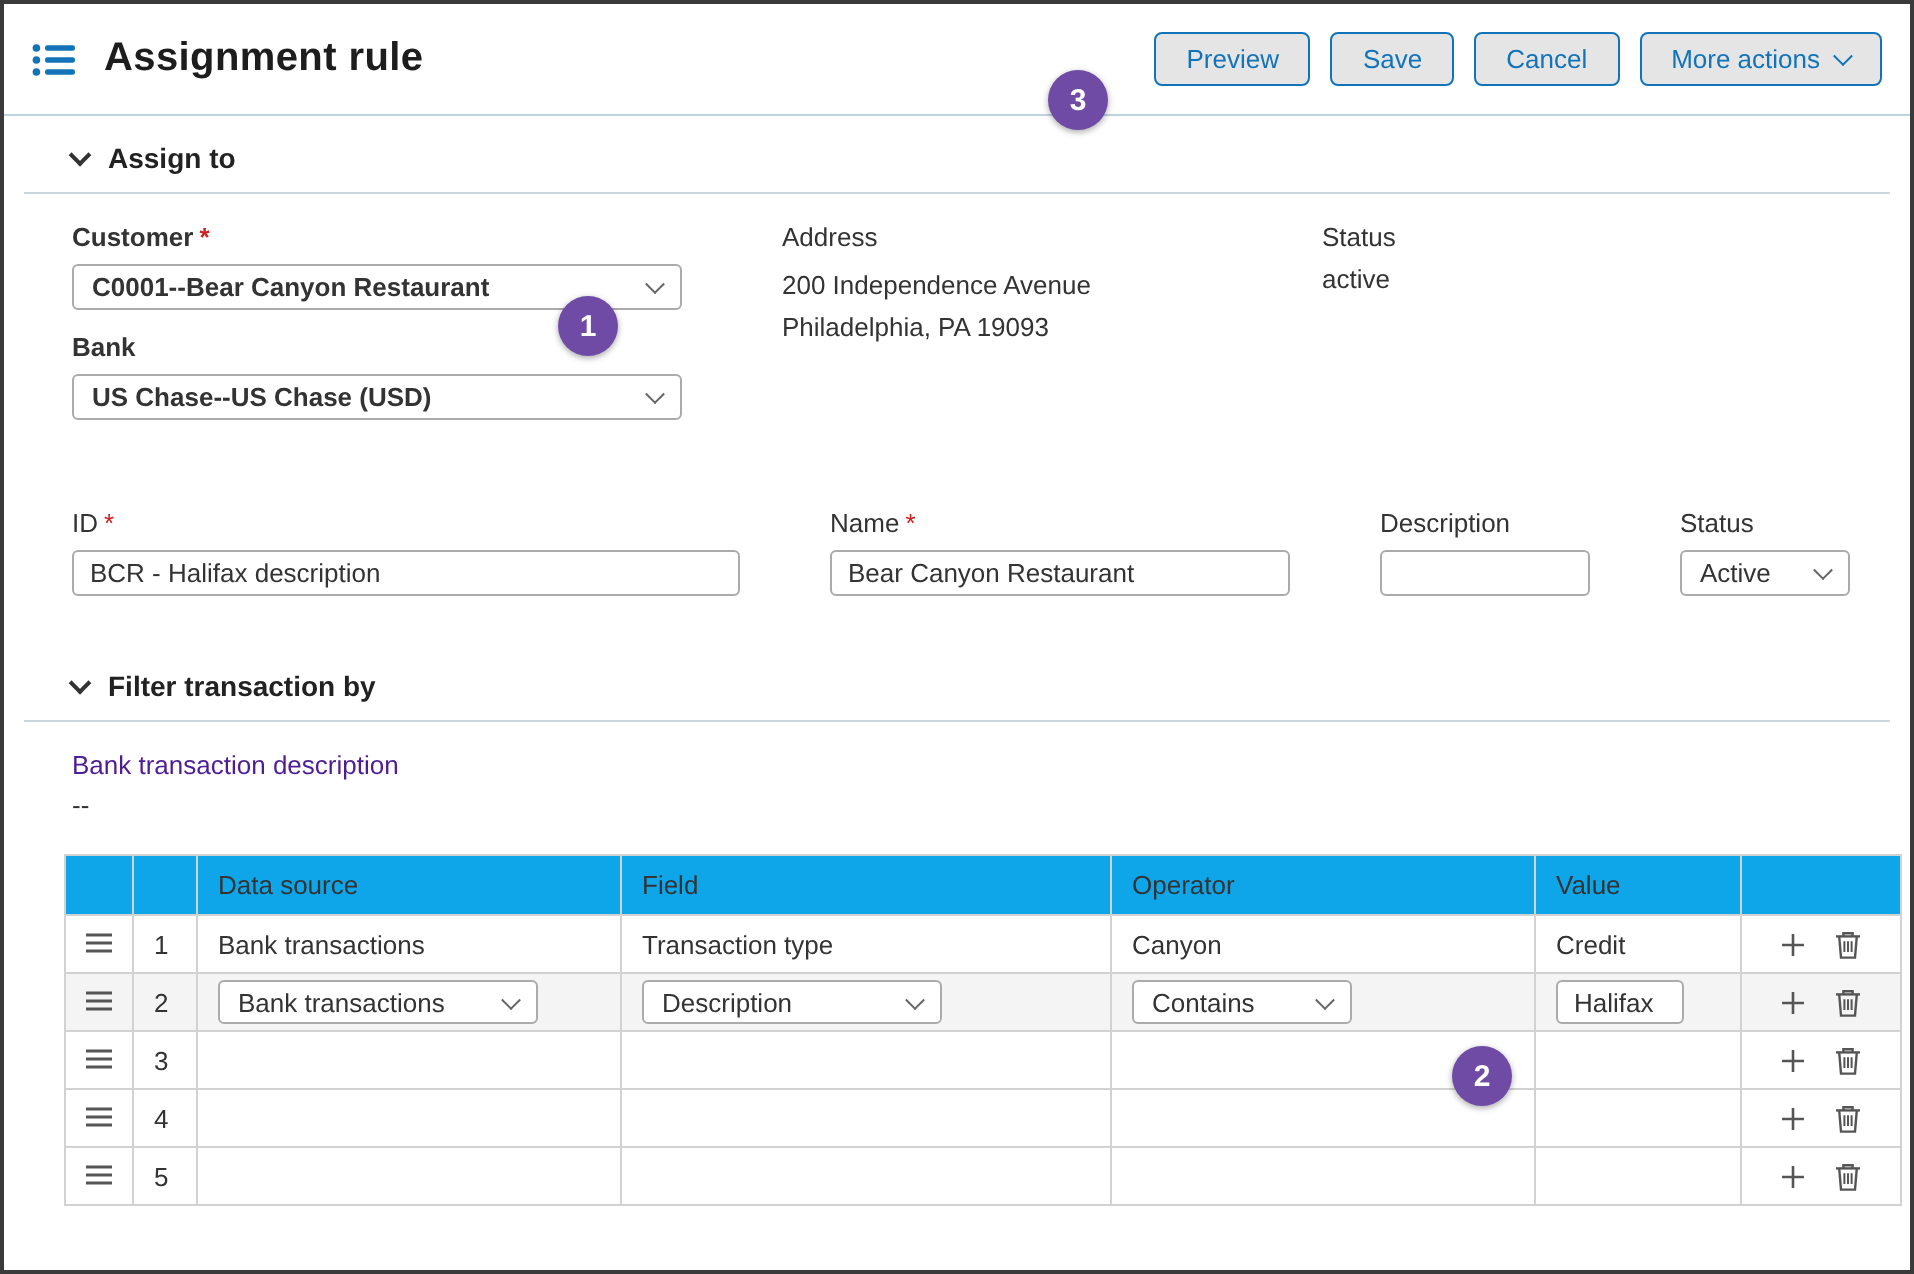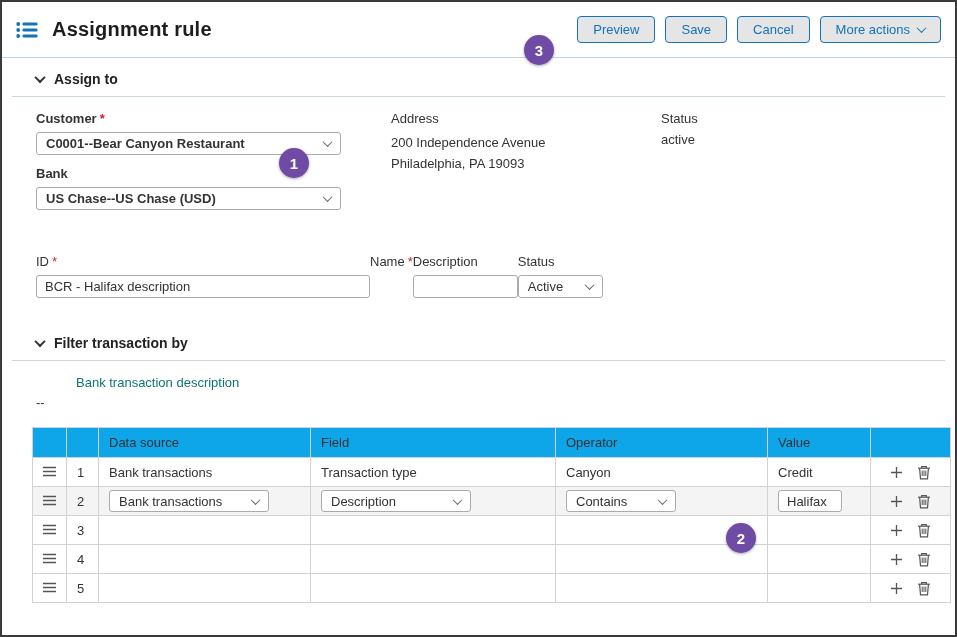--- a/index.html
+++ b/index.html
@@ -38,29 +38,29 @@
 
   
   .assign-content { display:flex; padding:14px 0 20px 24px; }
   .assign-col1 { width:305px;font-weight:bold; }
   .assign-col1 .selectbox { margin-bottom:11px; }
   .assign-col2 { margin-left:50px; width:230px; }
   .assign-col2 .static-value { line-height:21px; }
   .assign-col3 { margin-left:40px; }
 
   
-  .details-content { display:flex; padding:13px 0 24px 24px; }
+  .details-content { display:flex; gap:45px; padding:13px 0 24px 24px; }
   .fg-id input { width:334px; }
   .fg-name input { width:230px; }
   .fg-desc input { width:105px; }
   .fg-status .selectbox { width:85px; }
 
   
   .filter-content { padding:14px 0 0 24px; }
-  .filter-sub { font-size:13px; color:#0f766e;margin-left:40px; }
+  .filter-sub { font-size:13px; color:#4c1d95; }
   .filter-sub2 { font-size:13px; color:#333; margin-top:5px; }
 
   table.filter-table { border-collapse:collapse; table-layout:fixed; width:918px; margin:17px 0 0 -4px;
                        font-size:13px; color:#333; }
   .filter-table th, .filter-table td { border:1px solid #d2d2d2; padding:0 10px; height:29px;
                        overflow:hidden; white-space:nowrap; text-align:left; vertical-align:middle; }
   .filter-table thead th { background:#0ea5e9; font-weight:normal; color:#333; height:30px; }
   .filter-table tr.editing td { background:#f4f4f4; }
   .cell-drag { text-align:center !important; padding:0 !important; cursor:grab; }
   .cell-num { color:#333; }
@@ -151,20 +151,21 @@
       <div class="fg-id">
         <div class="field-label">
           <span>ID</span><span class="req">*</span>
         </div>
         <input class="textinput" type="text" value="BCR - Halifax description" style="">
       </div>
       <div class="fg-name">
         <div class="field-label">
           <span>Name</span><span class="req">*</span>
         </div>
+        <input class="textinput" type="text" value="Bear Canyon Restaurant" style="">
       </div>
       <div class="fg-desc">
         <div class="field-label">Description</div>
         <input class="textinput" type="text" value="" style="">
       </div>
       <div class="fg-status">
         <div class="field-label">Status</div>
         <div class="selectbox">
           <span>Active</span>
           <span class="chev"></span>

